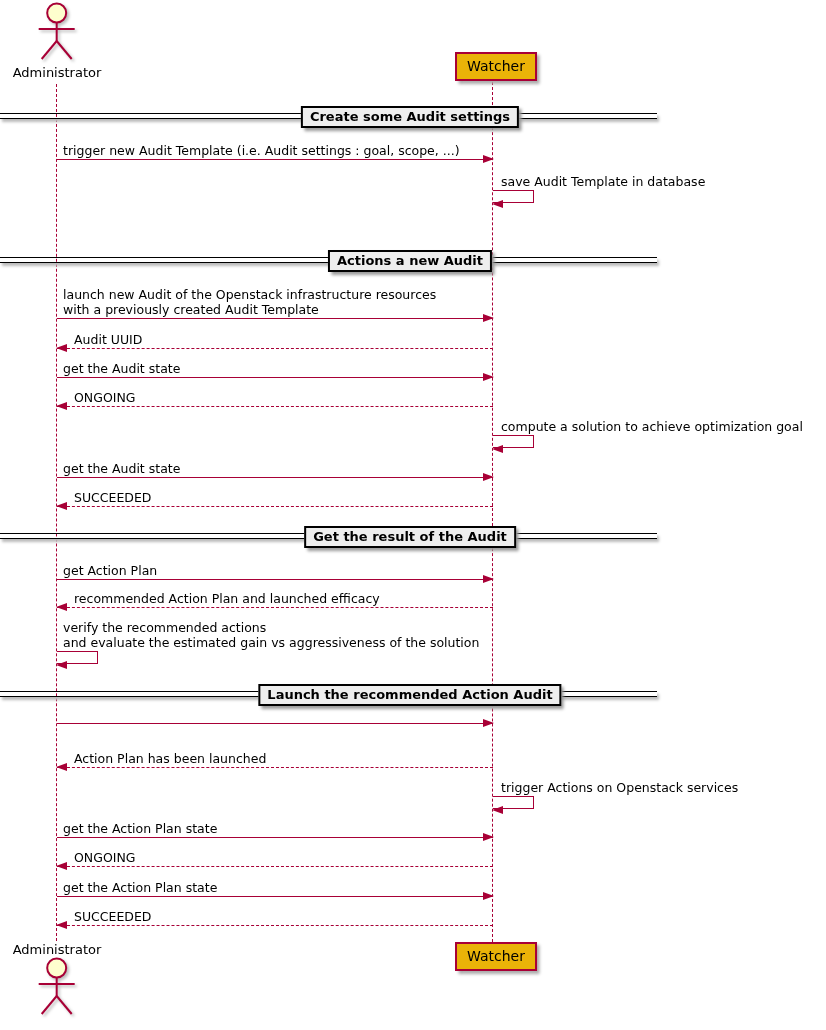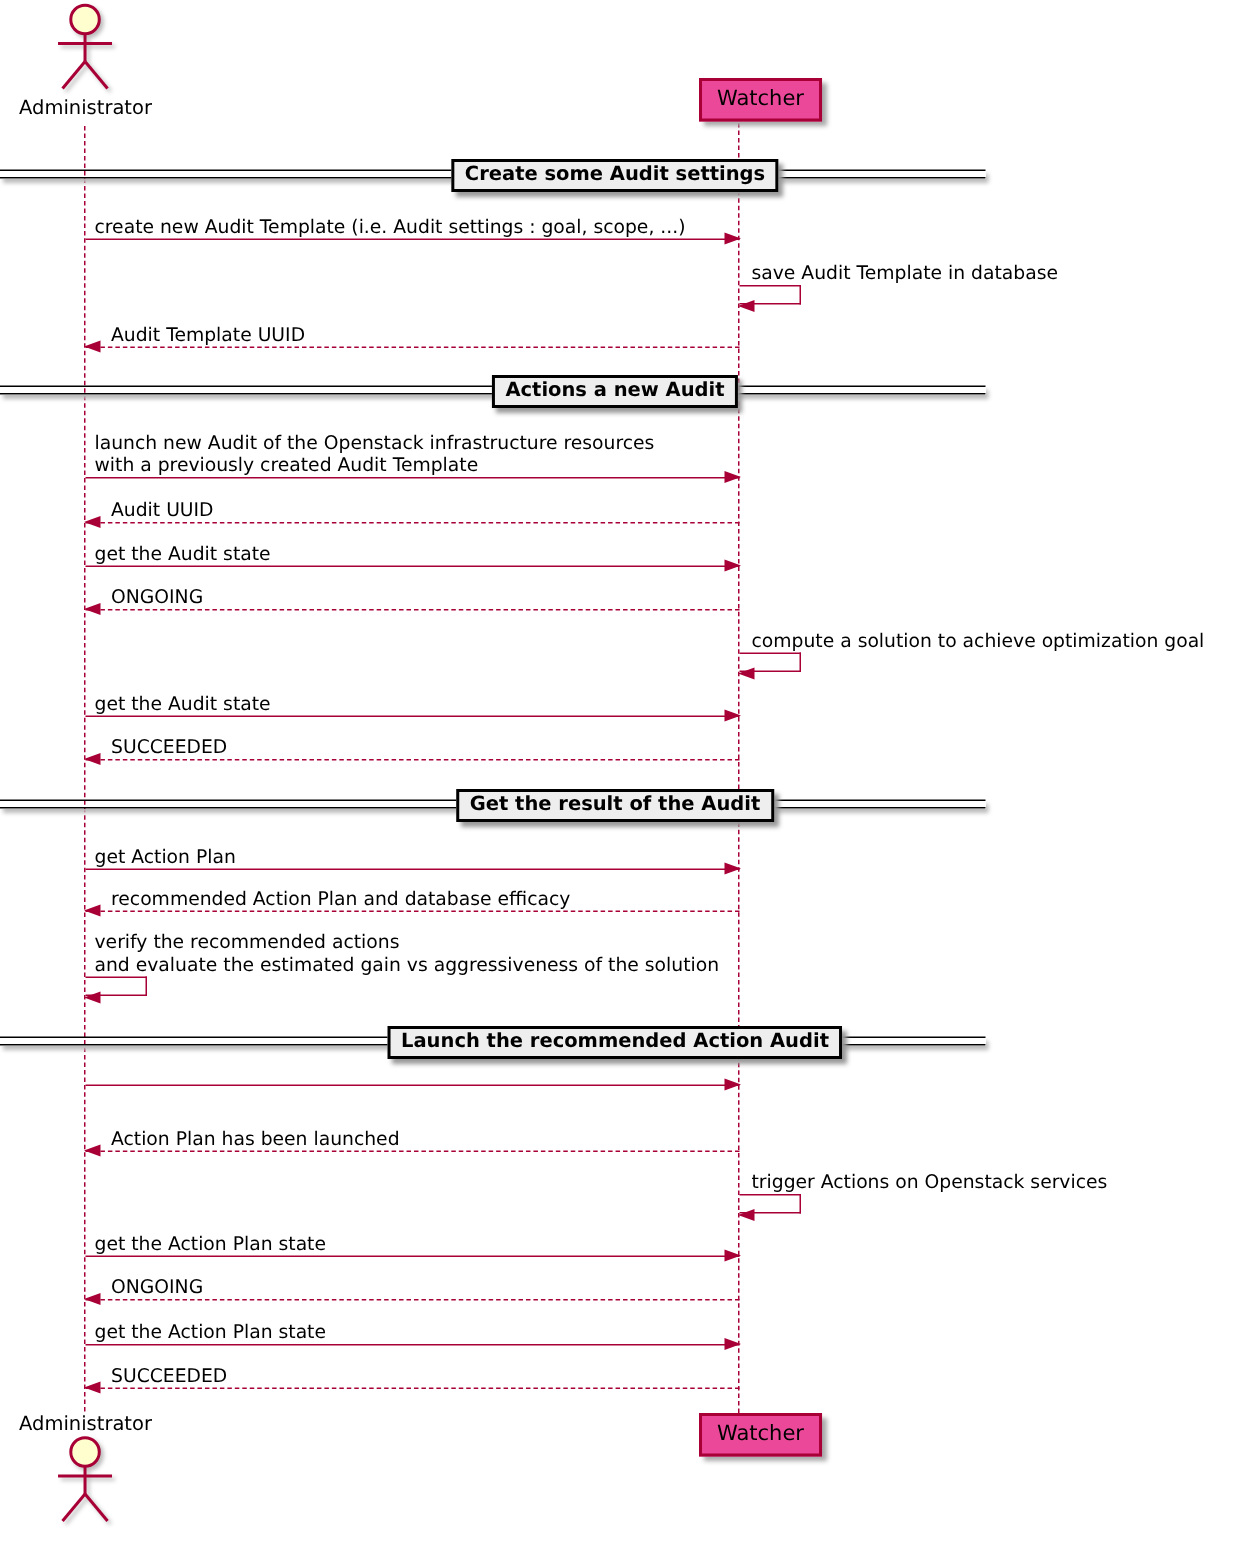--- a/index.html
+++ b/index.html
@@ -4,22 +4,22 @@
 <style>
   html,body{margin:0;padding:0;background:#fff;}
   .stage{
     position:relative;width:826px;height:1030px;background:#fff;overflow:hidden;
     font-family:"DejaVu Sans","Liberation Sans",sans-serif;color:#000;
   }
   
   .lifeline{position:absolute;width:0;border-left:1.5px dashed #A80036;}
   
   .participant{
-    position:absolute;left:507px;transform:translateX(-50%);
-    background:#ec4899;border:2px solid #A80036;
+    position:absolute;left:496px;transform:translateX(-50%);
+    background:#eab308;border:2px solid #A80036;
     padding:4px 10px 5px;font-size:14px;white-space:nowrap;
     box-shadow:3px 3px 3px #aaa;
   }
   
   .actor{position:absolute;left:57px;transform:translateX(-50%);
     display:flex;flex-direction:column;align-items:center;}
   .actor svg{filter:drop-shadow(2.5px 2.5px 1.5px #bbb);}
   .actor-label{font-size:13px;line-height:15px;margin-top:1px;white-space:nowrap;}
   
   .divider{position:absolute;left:0;width:657px;height:24px;}
@@ -77,44 +77,36 @@
     <span>Watcher</span>
   </div>
 
   <div class="divider" style="top:106px">
     <div class="divider-lines"></div>
     <div class="divider-label">Create some Audit settings</div>
   </div>
 
   <div class="msg" style="top:143px">
     <div class="msg-text">
-        <span>create new Audit Template (i.e. Audit settings : goal, scope, ...)</span>
+        <span>trigger new Audit Template (i.e. Audit settings : goal, scope, ...)</span>
       </div>
     <div class="msg-line">
       <span class="ah ah-right"></span>
     </div>
   </div>
 
   <div class="self" style="left:493px;top:174px">
     <div class="self-text">
         <span>save Audit Template in database</span>
       </div>
     <div class="self-loop">
       <span class="ah ah-left"></span>
     </div>
   </div>
 
-  <div class="msg return" style="top:215px">
-    <div class="msg-text">
-        <span>Audit Template UUID</span>
-      </div>
-    <div class="msg-line">
-      <span class="ah ah-left"></span>
-    </div>
-  </div>
 
   <div class="divider" style="top:250px">
     <div class="divider-lines"></div>
     <div class="divider-label">Actions a new Audit</div>
   </div>
 
   <div class="msg" style="top:287px">
     <div class="msg-text">
       <span>launch new Audit of the Openstack infrastructure resources</span>
       <span>with a previously created Audit Template</span>
@@ -187,21 +179,21 @@
     <div class="msg-text">
         <span>get Action Plan</span>
       </div>
     <div class="msg-line">
       <span class="ah ah-right"></span>
     </div>
   </div>
 
   <div class="msg return" style="top:591px">
     <div class="msg-text">
-        <span>recommended Action Plan and database efficacy</span>
+        <span>recommended Action Plan and launched efficacy</span>
       </div>
     <div class="msg-line">
       <span class="ah ah-left"></span>
     </div>
   </div>
 
   <div class="self" style="left:57px;top:620px">
     <div class="self-text" style="margin-left:6px">
       <span>verify the recommended actions</span>
       <span>and evaluate the estimated gain vs aggressiveness of the solution</span>

